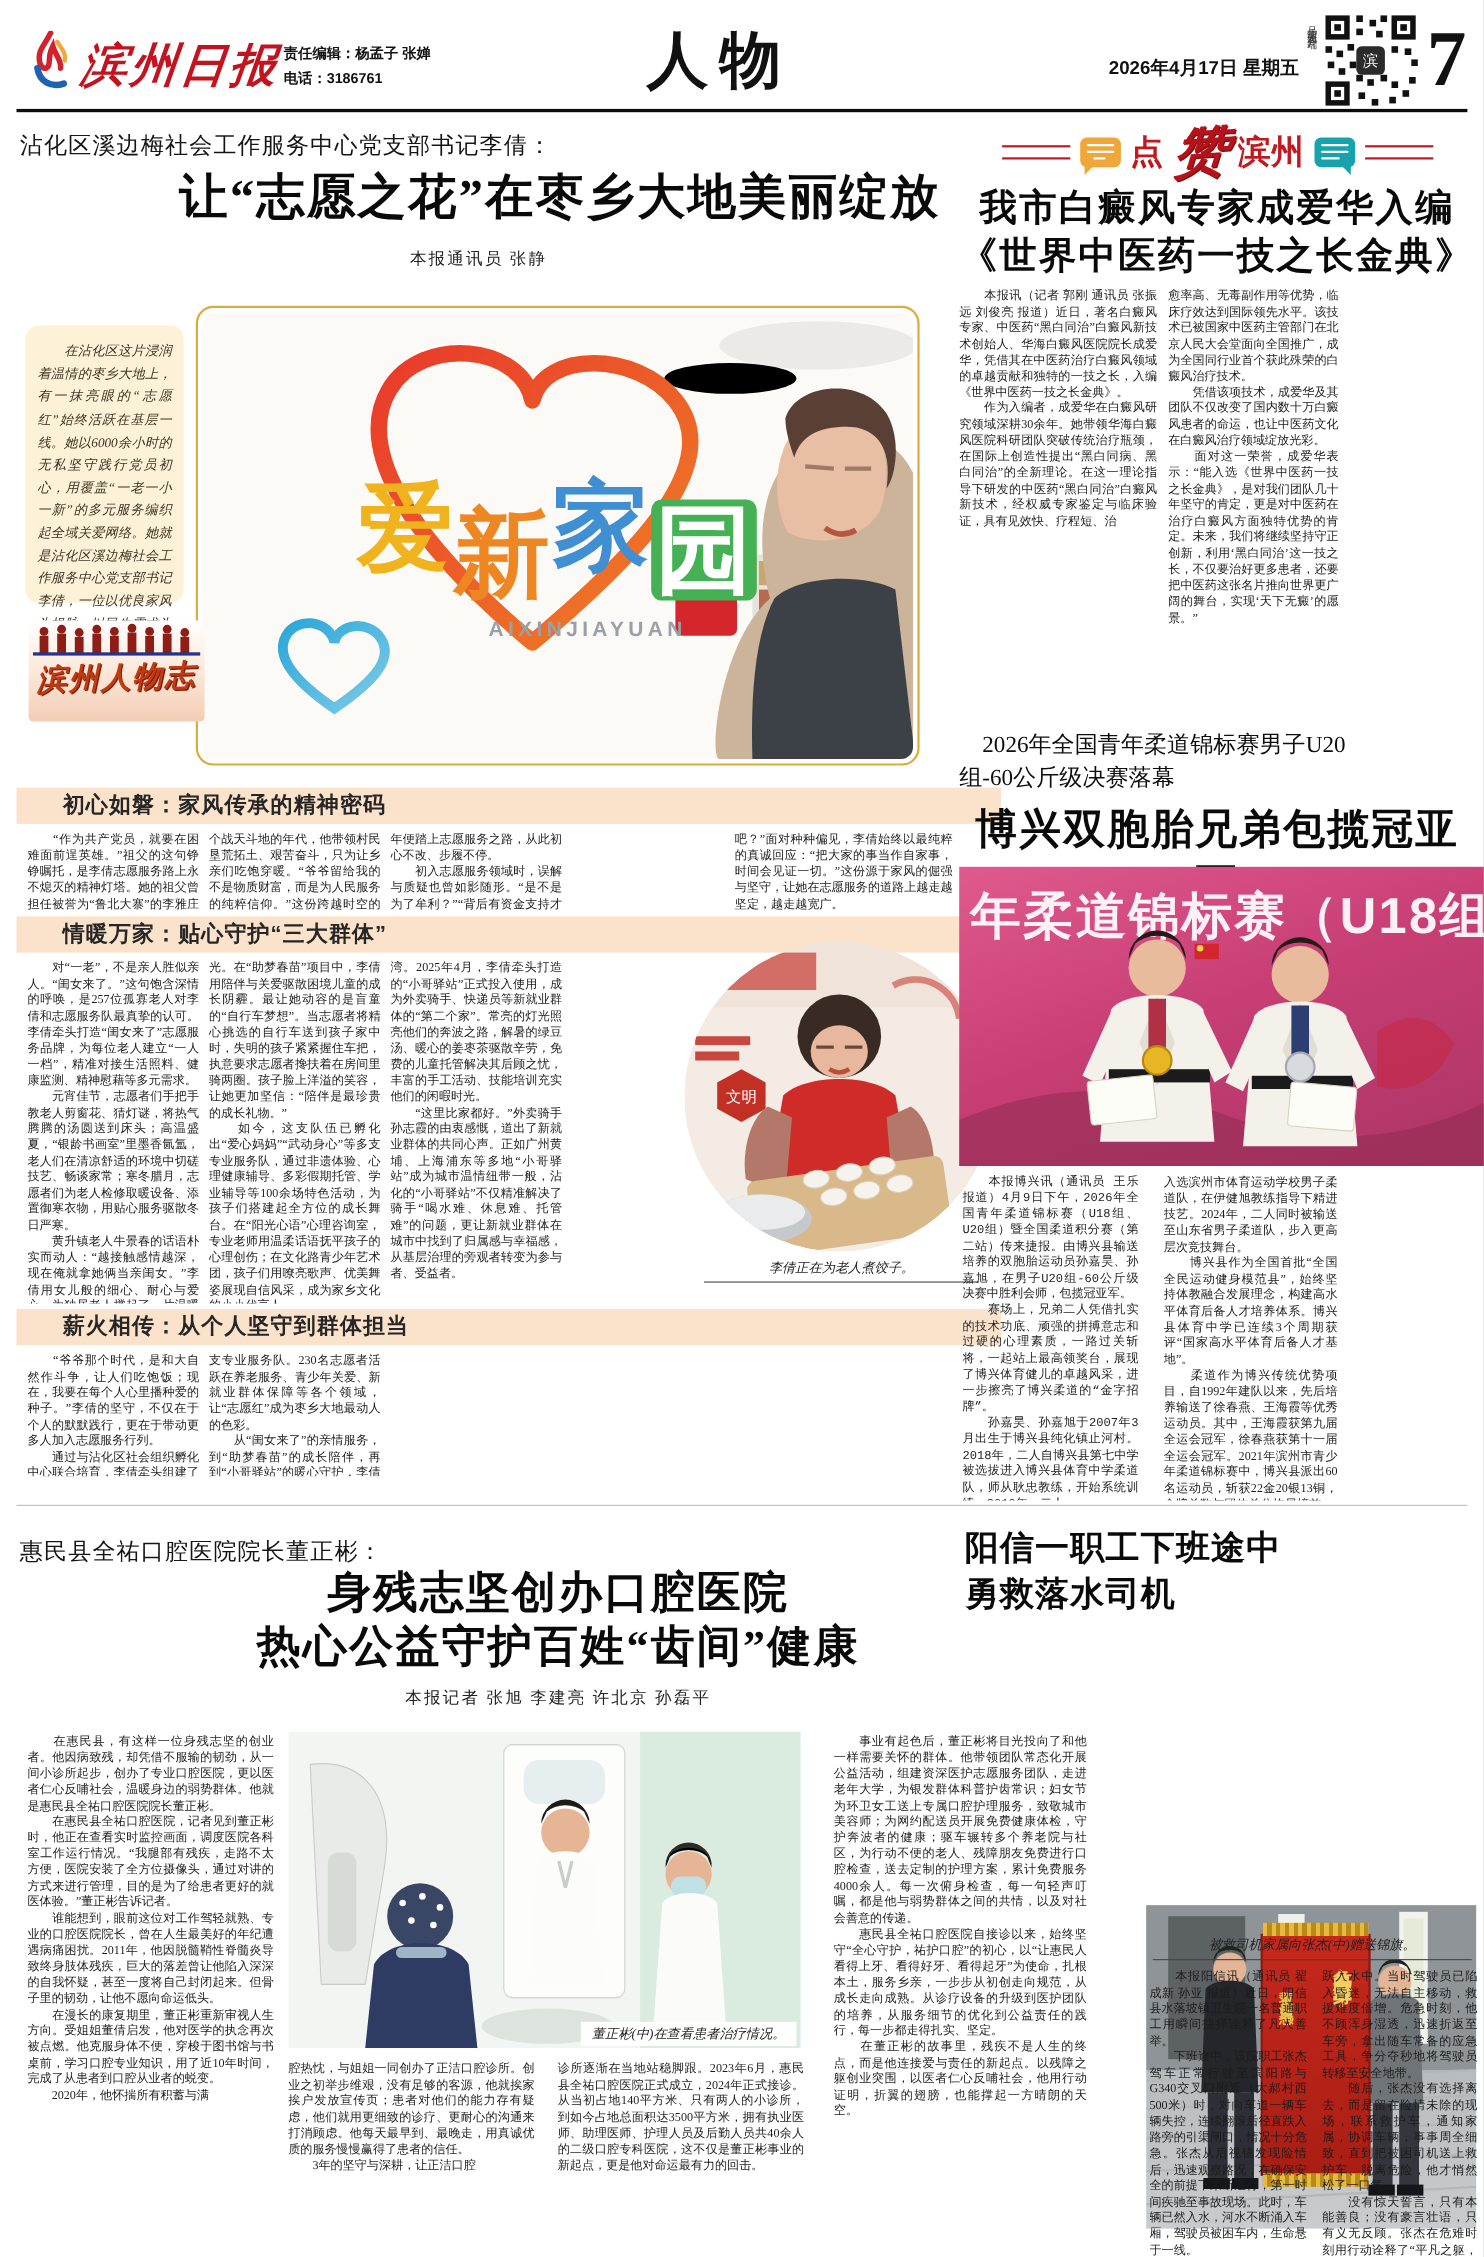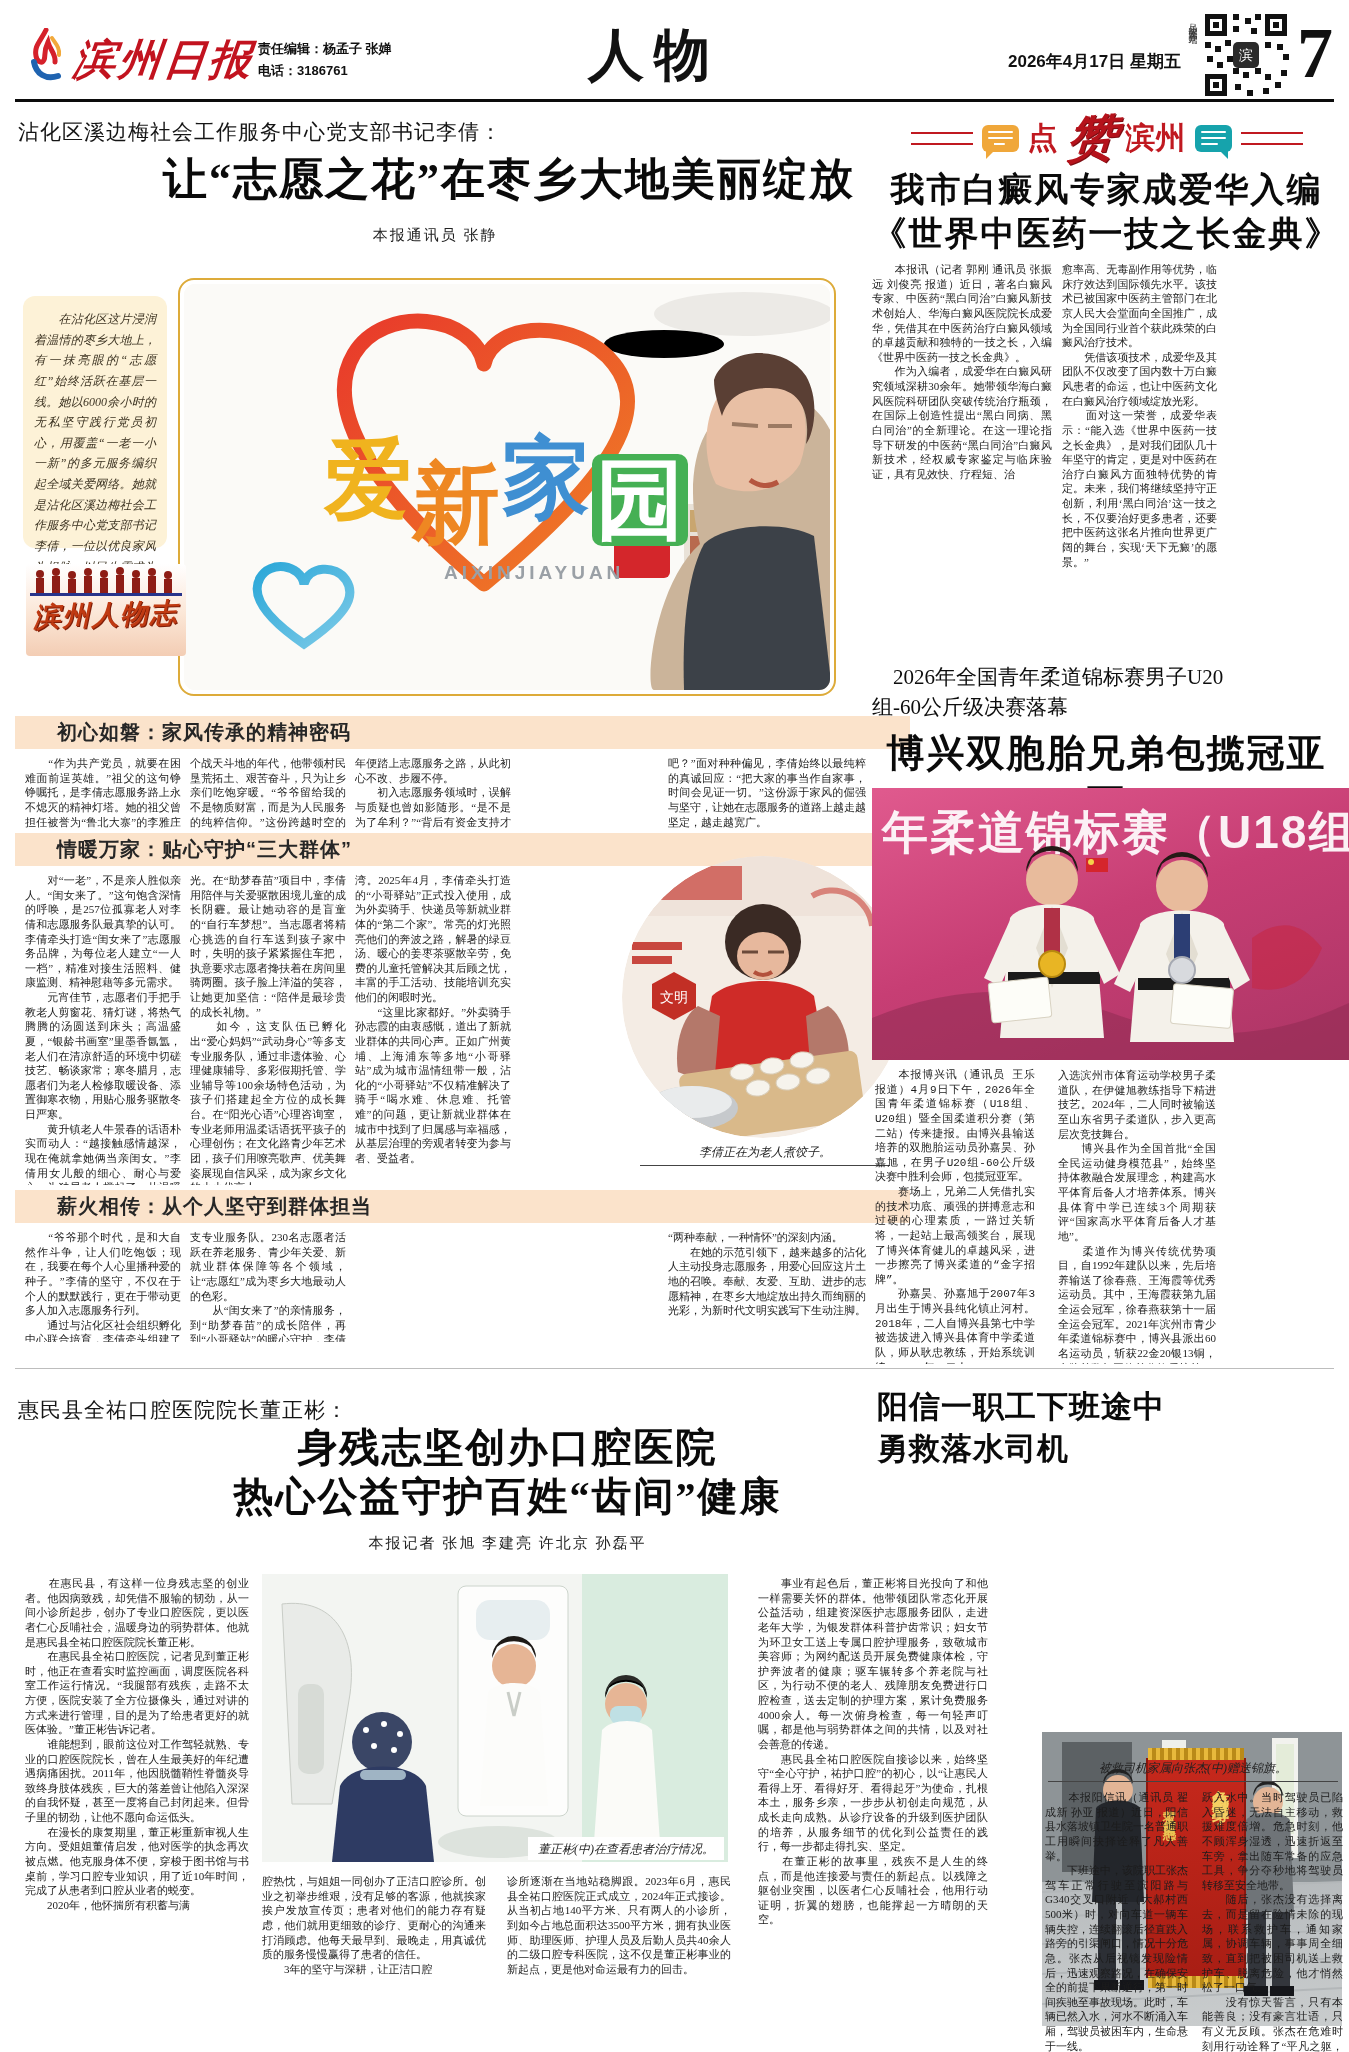--- a/index.html
+++ b/index.html
@@ -267,22 +267,20 @@
       </g>
     </svg>
   </div>
   <div class="abs capt u-caption" style="left:640px;top:1144px;width:250px;">李倩正在为老人煮饺子。</div>
 
   <div class="abs band" style="left:15px;top:1190px;width:853px;">薪火相传：从个人坚守到群体担当</div>
   <div class="abs bt" style="left:25px;top:1230px;width:156px;height:112px;">　　“爷爷那个时代，是和大自然作斗争，让人们吃饱饭；现在，我要在每个人心里播种爱的种子。”李倩的坚守，不仅在于个人的默默践行，更在于带动更多人加入志愿服务行列。
 　　通过与沾化区社会组织孵化中心联合培育，李倩牵头组建了20余</div>
   <div class="abs bt" style="left:190px;top:1230px;width:156px;height:112px;">支专业服务队。230名志愿者活跃在养老服务、青少年关爱、新就业群体保障等各个领域，让“志愿红”成为枣乡大地最动人的色彩。
 　　从“闺女来了”的亲情服务，到“助梦春苗”的成长陪伴，再到“小哥驿站”的暖心守护，李倩带领团队不</div>
-  <div class="abs bt" style="left:668px;top:1230px;width:198px;height:112px;">“两种奉献，一种情怀”的深刻内涵。
-　　在她的示范引领下，越来越多的沾化人主动投身志愿服务，用爱心回应这片土地的召唤。奉献、友爱、互助、进步的志愿精神，在枣乡大地绽放出持久而绚丽的光彩，为新时代文明实践写下生动注脚。</div>
 
   <div class="abs rule-light" style="left:15px;top:1368px;width:1319px;height:1px;"></div>
 
   <div class="abs dz" style="left:868px;top:112px;width:477px;height:52px;">
     <span class="dz-lines"></span>
     <span class="bubble orange">
         <i></i>
         <i></i>
         <i></i>
         <span class="tail"></span>

